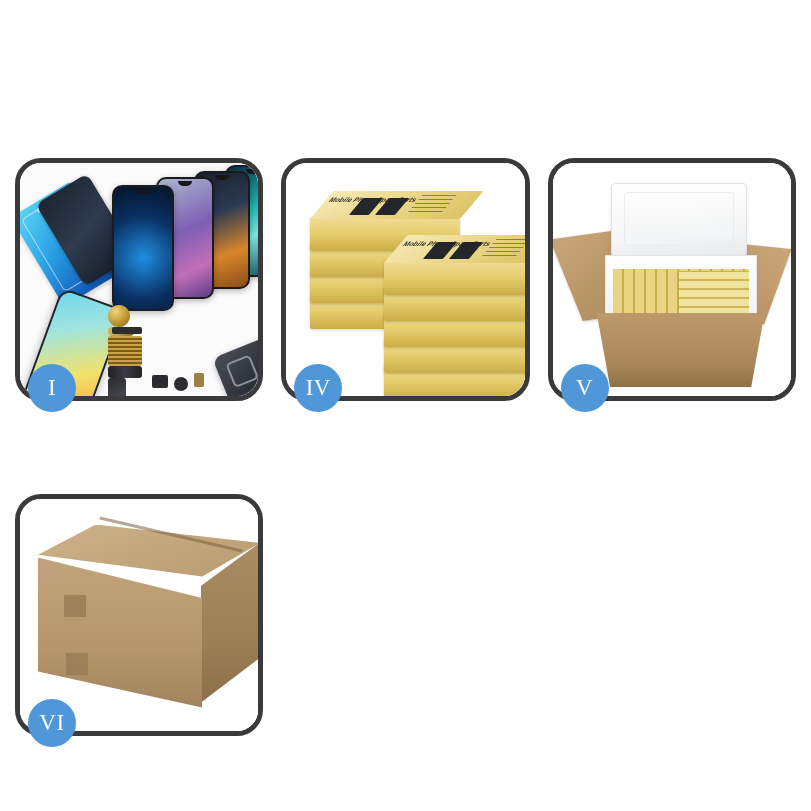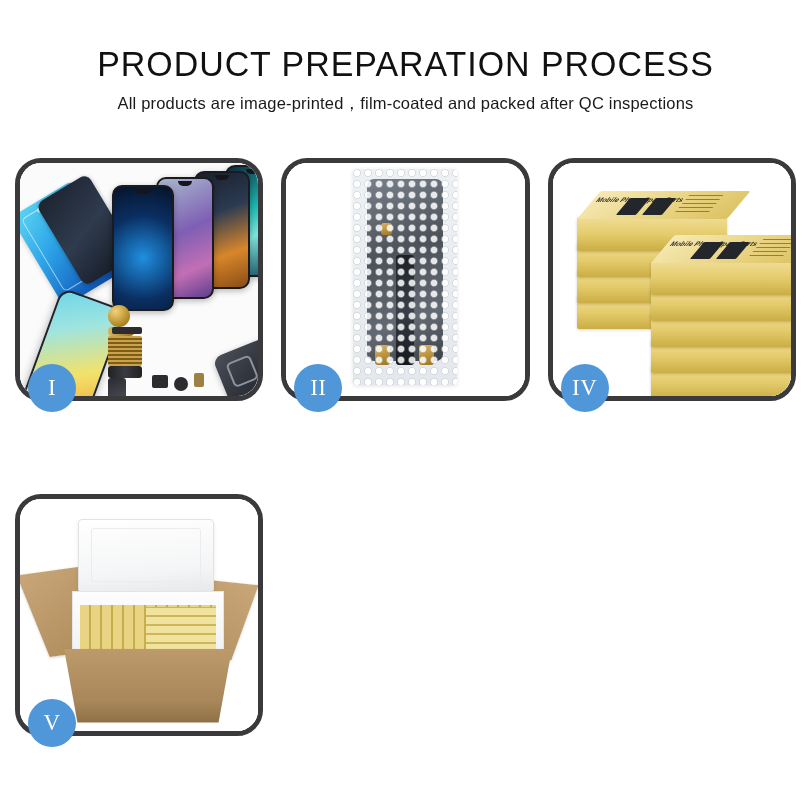--- a/index.html
+++ b/index.html
@@ -372,24 +372,20 @@
   .tape2 {
     position: absolute; left: 28px; top: 128px; width: 22px; height: 22px;
     background: rgba(150,122,84,.75);
   }
 </style>
 </head>
 <body>
 
 <div class="page">
 
-  <div class="header">
-    <div class="title">PRODUCT PREPARATION PROCESS</div>
-    <div class="subtitle">All products are image-printed，film-coated and packed after QC inspections</div>
-  </div>
 
   <div class="grid">
 
     <div class="panel p1">
       <div class="panel-inner">
         <div class="stage">
           <div class="film"></div>
           <div class="film2"></div>
           <div class="ph ph-d"></div>
           <div class="ph ph-c"></div>
@@ -409,34 +405,20 @@
             <div class="pt pt-sq3"></div>
 
           </div>
           <div class="tweezer"></div>
           <div class="backplate"></div>
         </div>
       </div>
       <div class="badge">I</div>
     </div>
 
-    <div class="panel p2">
-      <div class="panel-inner">
-        <div class="stage">
-          <div class="bubblepack"></div>
-          <div class="lcd"></div>
-          <div class="flexcable"></div>
-          <div class="conn conn-a"></div>
-          <div class="conn conn-b"></div>
-          <div class="conn conn-c"></div>
-          <div class="bubble-sheen"></div>
-        </div>
-      </div>
-      <div class="badge">II</div>
-    </div>
 
 
     <div class="panel p4">
       <div class="panel-inner">
         <div class="stage">
           <div class="stack">
             <div class="gbox b4"></div>
             <div class="gbox b3"></div>
             <div class="gbox b2"></div>
             <div class="gbox b1">
@@ -472,15 +454,30 @@
           <div class="foamlid"></div>
           <div class="foambox"></div>
           <div class="goldfill"></div>
           <div class="goldfill2"></div>
           <div class="cartonFront"></div>
         </div>
       </div>
       <div class="badge">V</div>
     </div>
 
+    <div class="panel p6">
+      <div class="panel-inner">
+        <div class="stage">
+          <div class="carton">
+            <div class="c-top"></div>
+            <div class="c-seam"></div>
+            <div class="c-side"></div>
+            <div class="c-front"></div>
+            <div class="tape1"></div>
+            <div class="tape2"></div>
+          </div>
+        </div>
+      </div>
+      <div class="badge">VI</div>
+    </div>
 
   </div>
 </div>
 
 </body></html>

